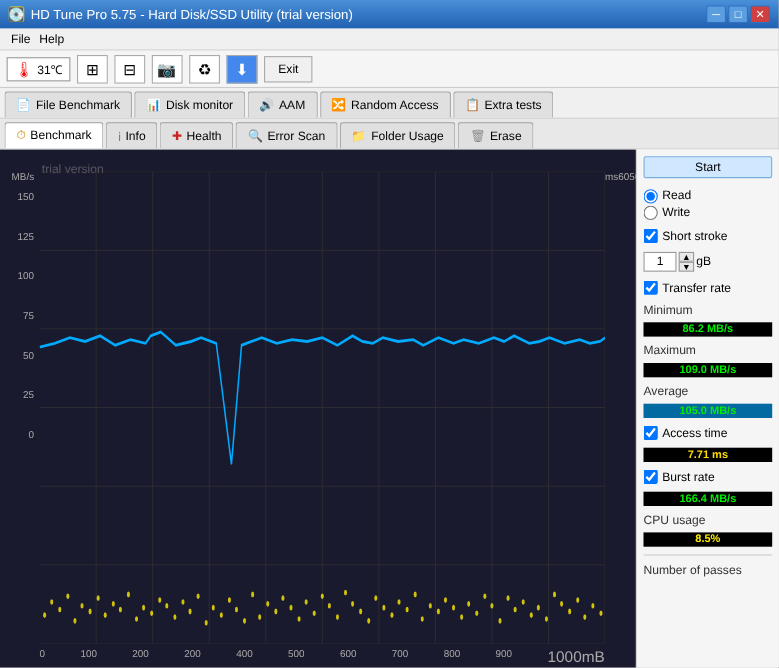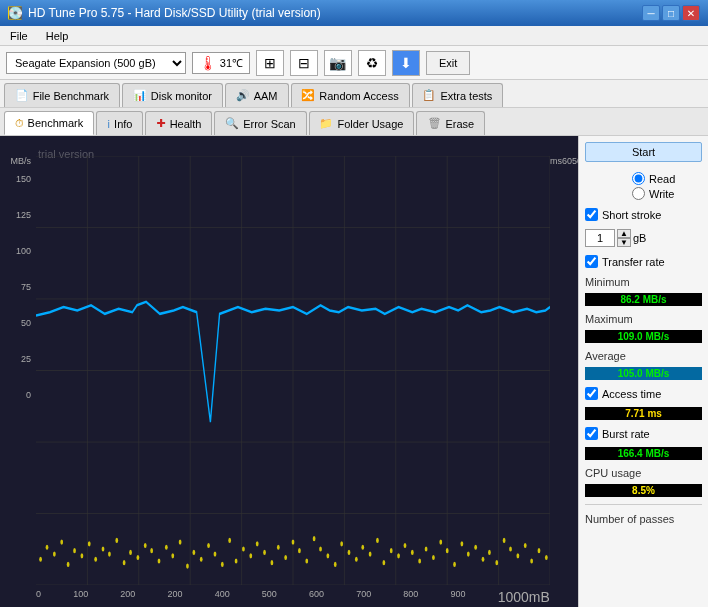--- a/index.html
+++ b/index.html
@@ -23,21 +23,20 @@
       color: white; font-size: 10px; display: flex; align-items: center; justify-content: center;
       cursor: pointer; border-radius: 2px;
     }
     .title-btn.close { background: #d04040; }
 
     
     .menu-bar {
       background: #f0f0f0;
       padding: 2px 6px;
       display: flex;
-      gap: 10px;
       border-bottom: 1px solid #ccc;
       height: 20px;
       align-items: center;
     }
     .menu-item { font-size: 11px; cursor: pointer; padding: 0 4px; }
 
     
     .toolbar {
       background: #f5f5f5;
       padding: 3px 6px;
@@ -133,21 +132,21 @@
       flex-direction: column;
       gap: 4px;
       overflow-y: auto;
     }
     .start-btn {
       width: 100%; padding: 3px 0; background: #d0e8ff; border: 1px solid #7aaedf;
       cursor: pointer; font-size: 11px; margin-bottom: 4px;
       border-radius: 2px;
     }
     .radio-group { display: flex; flex-direction: column; gap: 2px; padding: 2px 0; }
-    .radio-row { display: flex; align-items: center; gap: 4px; font-size: 11px; margin-left: 47px; }
+    .radio-row { display: flex; align-items: flex-start; gap: 4px; font-size: 11px; }
     .checkbox-row { display: flex; align-items: center; gap: 4px; font-size: 11px; margin: 2px 0; }
     .spin-row {
       display: flex; align-items: center; gap: 2px; font-size: 11px; margin: 2px 0;
     }
     .spin-input { width: 30px; height: 18px; border: 1px solid #999; text-align: center; font-size: 11px; }
     .spin-btn { width: 14px; height: 9px; border: 1px solid #999; background: #e8e8e8; font-size: 8px; display: flex; align-items: center; justify-content: center; cursor: pointer; }
     .spin-btns { display: flex; flex-direction: column; }
     .stat-label { font-size: 11px; color: #333; margin-top: 2px; }
     .stat-value {
       background: #000; color: #00ff00; font-size: 10px; font-weight: bold;
@@ -170,23 +169,20 @@
     <div class="title-btn close">✕</div>
   </div>
 </div>
 
 <div class="menu-bar">
   <span class="menu-item">File</span>
   <span class="menu-item">Help</span>
 </div>
 
 <div class="toolbar">
-  <select class="drive-select">
-    <option>Seagate Expansion (500 gB)</option>
-  </select>
   <div class="temp-indicator">
     <span class="temp-icon">🌡</span>
     <span>31℃</span>
   </div>
   <div class="toolbar-icon-btn">⊞</div>
   <div class="toolbar-icon-btn">⊟</div>
   <div class="toolbar-icon-btn">📷</div>
   <div class="toolbar-icon-btn">♻</div>
   <div class="toolbar-icon-btn" style="background:#4488ee; color:white;">⬇</div>
   <button class="exit-btn">Exit</button>

